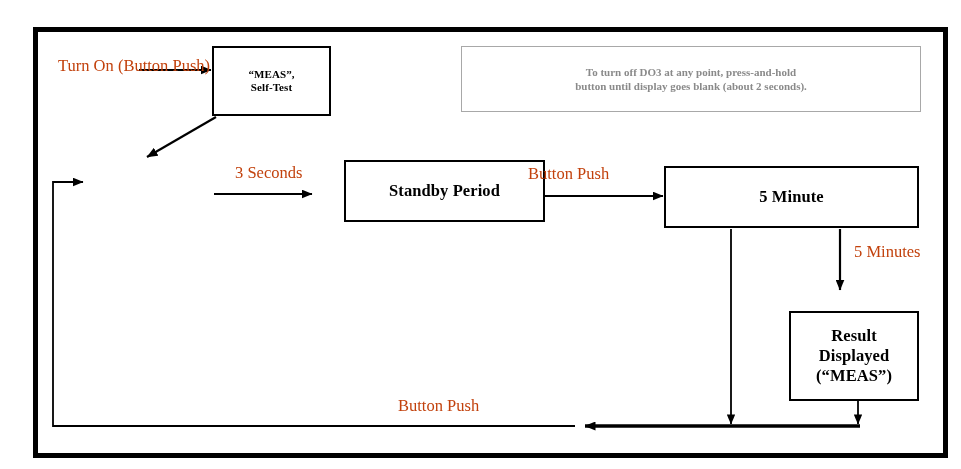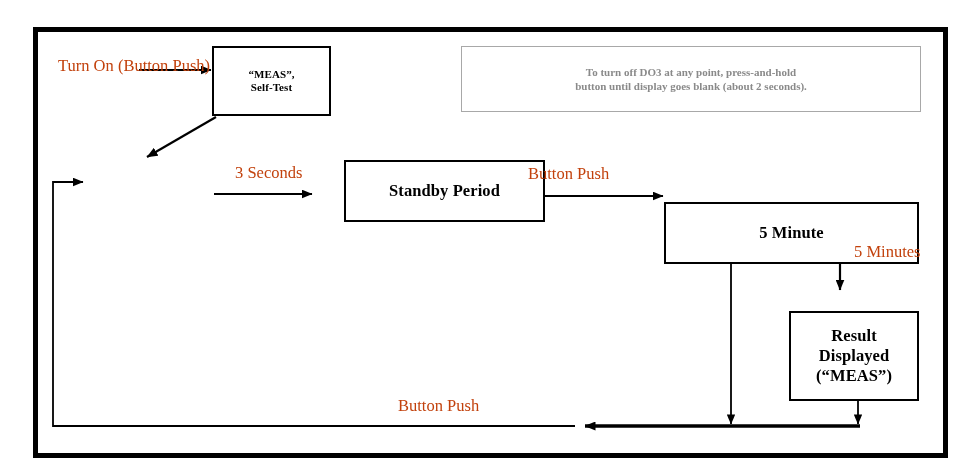--- a/index.html
+++ b/index.html
@@ -52,21 +52,21 @@
     font-weight: bold;
     color: #000000;
     line-height: 1.22;
     letter-spacing: 0.1px;
   }
   .node .ln { display: block; white-space: nowrap; }
 
   #node-self-test   { left: 212px; top: 46px;  width: 119px; height: 70px;  font-size: 11px; }
   #node-meas-disp   { left: 85px;  top: 160px; width: 129px; height: 62px;  font-size: 16.5px; }
   #node-standby     { left: 313px; top: 160px; width: 201px; height: 62px;  font-size: 16.5px; margin-left: 31px; }
-  #node-measurement { left: 664px; top: 166px; width: 255px; height: 62px;  font-size: 16.5px; margin-top: 36px; }
+  #node-measurement { left: 664px; top: 166px; width: 255px; height: 62px;  font-size: 16.5px; }
   #node-result      { left: 789px; top: 291px; width: 130px; height: 90px;  font-size: 16.5px; margin-top: 20px; }
 
   
   #note-box {
     position: absolute;
     left: 461px;
     top: 46px;
     width: 460px;
     height: 66px;
     box-sizing: border-box;

